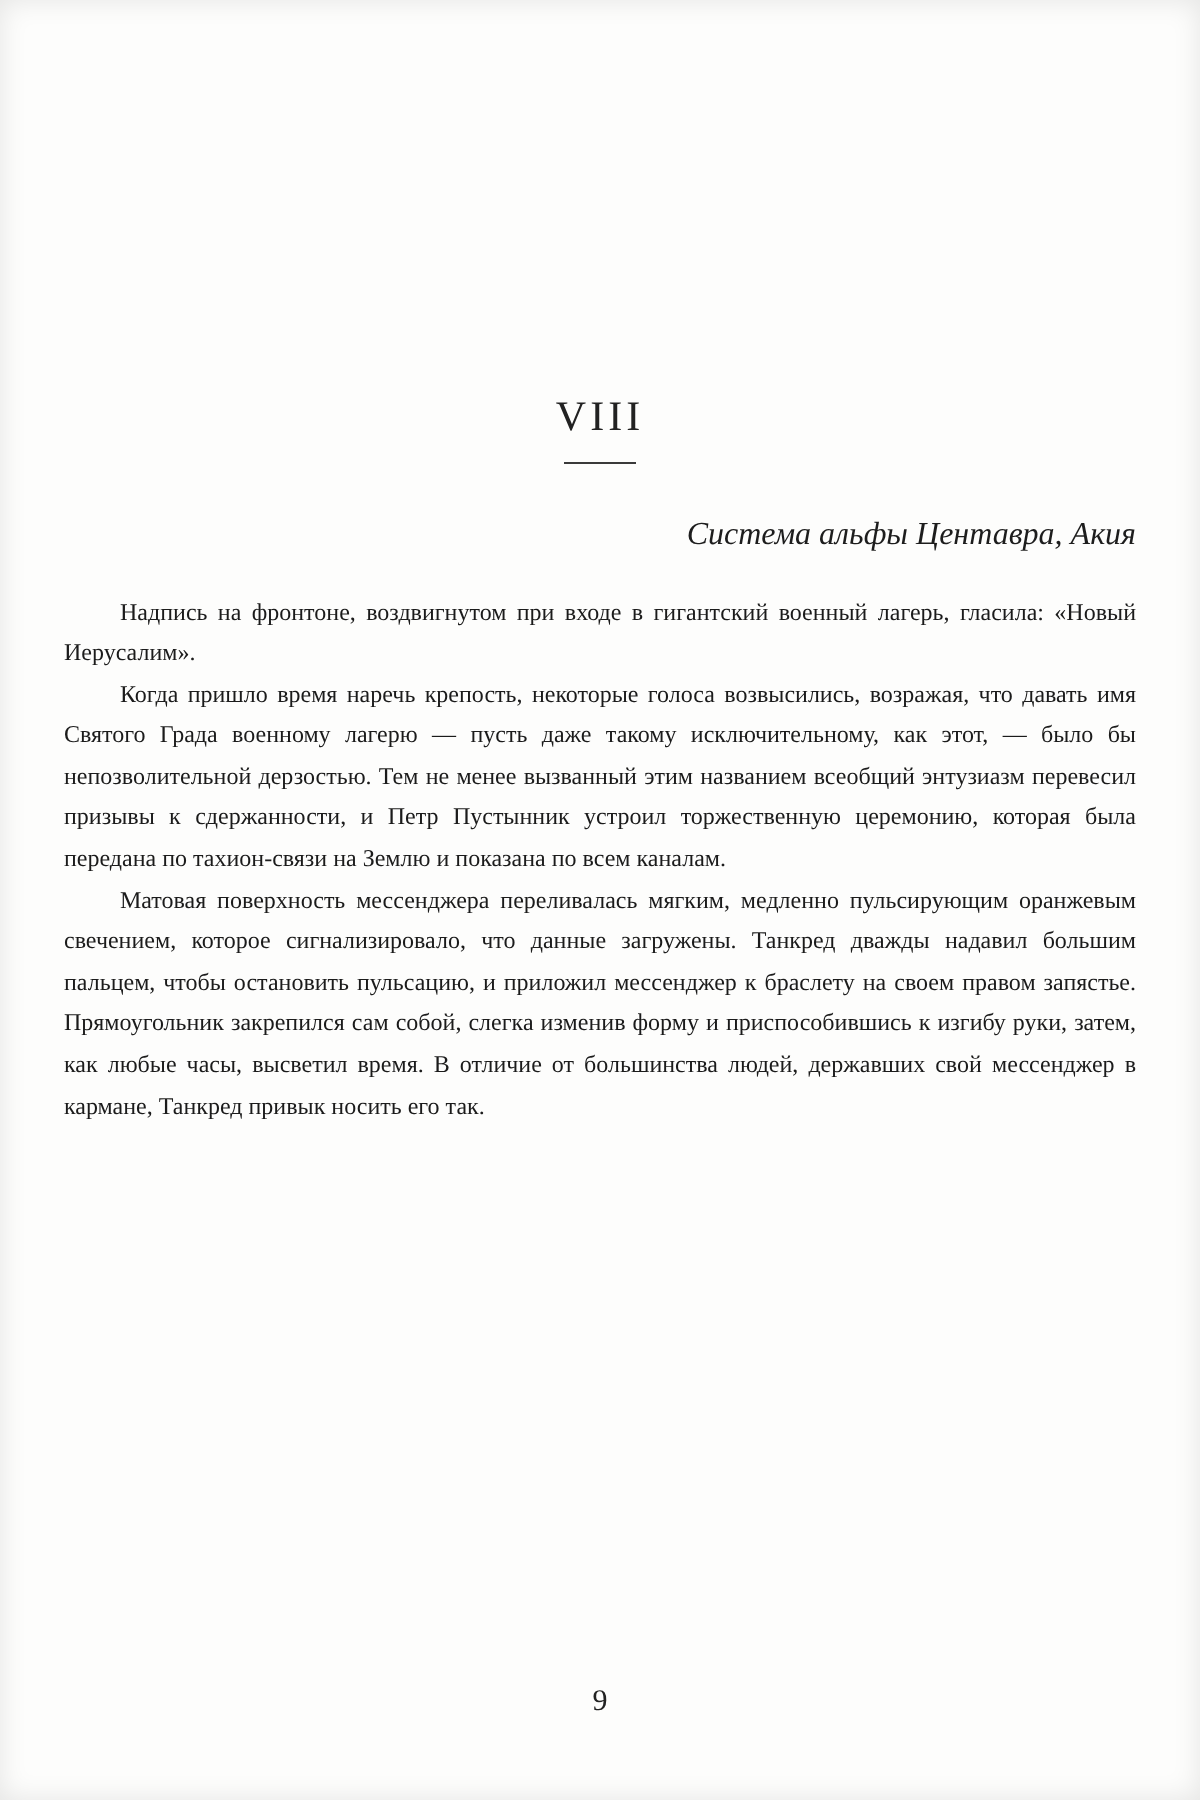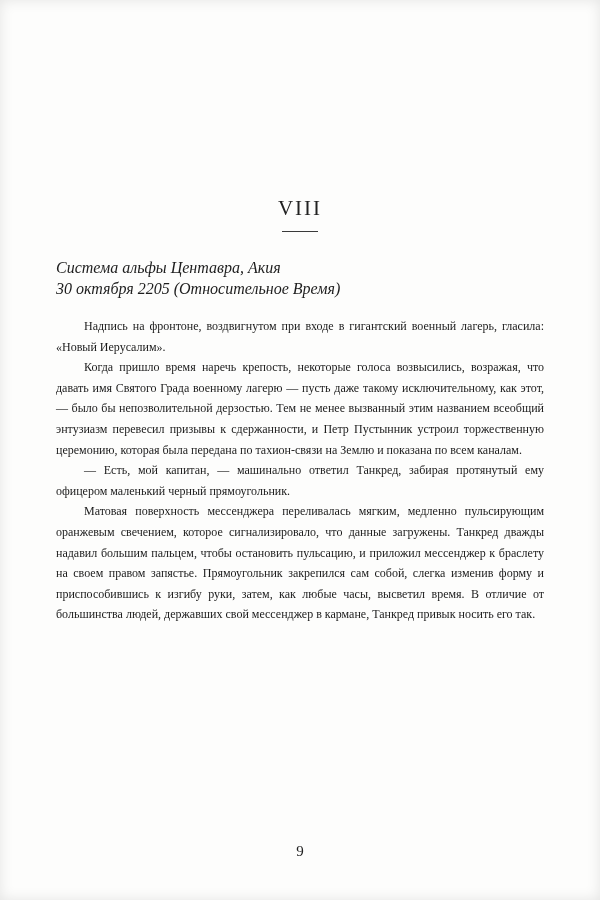--- a/index.html
+++ b/index.html
@@ -8,21 +8,21 @@
     background: #e9e9e9;
   }
   .page {
     position: relative;
     width: 600px;
     height: 900px;
     margin: 0 auto;
     background: #fdfdfc;
     box-shadow: inset 0 0 14px rgba(0,0,0,0.10);
     box-sizing: border-box;
-    padding: 0 56px;
+    padding: 0 32px;
     color: #1c1c1c;
     font-family: "Liberation Serif", "DejaVu Serif", serif;
     overflow: hidden;
   }
   .chapter-heading {
     margin-top: 196px;
     text-align: center;
     font-size: 21px;
     line-height: 24px;
     letter-spacing: 2px;
@@ -33,20 +33,21 @@
     height: 1px;
     background: #3a3a3a;
     margin: 11px auto 0 auto;
   }
   .epigraph {
     margin-top: 26px;
     font-style: italic;
     font-size: 16px;
     line-height: 20.5px;
     color: #1d1d1d;
+    text-align: right;
   }
   .body-text {
     margin-top: 17px;
     font-size: 12px;
     line-height: 20.6px;
     text-align: justify;
     color: #1b1b1b;
   }
   .body-text p {
     margin: 0;
@@ -69,25 +70,23 @@
 <body>
 
 <div class="page">
 
   <div class="chapter-heading">VIII</div>
 
   <div class="heading-rule"></div>
 
   <div class="epigraph">
     <div>Система альфы Центавра, Акия</div>
-    <div>30 октября 2205 (Относительное Время)</div>
   </div>
 
   <div class="body-text">
     <p>Надпись на фронтоне, воздвигнутом при входе в гигантский военный лагерь, гласила: «Новый Иерусалим».</p>
     <p>Когда пришло время наречь крепость, некоторые голоса возвысились, возражая, что давать имя Святого Града военному лагерю — пусть даже такому исключительному, как этот, — было бы непозволительной дерзостью. Тем не менее вызванный этим названием всеобщий энтузиазм перевесил призывы к сдержанности, и Петр Пустынник устроил торжественную церемонию, которая была передана по тахион-связи на Землю и показана по всем каналам.</p>
-    <p>— Есть, мой капитан, — машинально ответил Танкред, забирая протянутый ему офицером маленький черный прямоугольник.</p>
     <p>Матовая поверхность мессенджера переливалась мягким, медленно пульсирующим оранжевым свечением, которое сигнализировало, что данные загружены. Танкред дважды надавил большим пальцем, чтобы остановить пульсацию, и приложил мессенджер к браслету на своем правом запястье. Прямоугольник закрепился сам собой, слегка изменив форму и приспособившись к изгибу руки, затем, как любые часы, высветил время. В отличие от большинства людей, державших свой мессенджер в кармане, Танкред привык носить его так.</p>
   </div>
 
   <div class="page-number">9</div>
 
 </div>
 
 </body></html>

